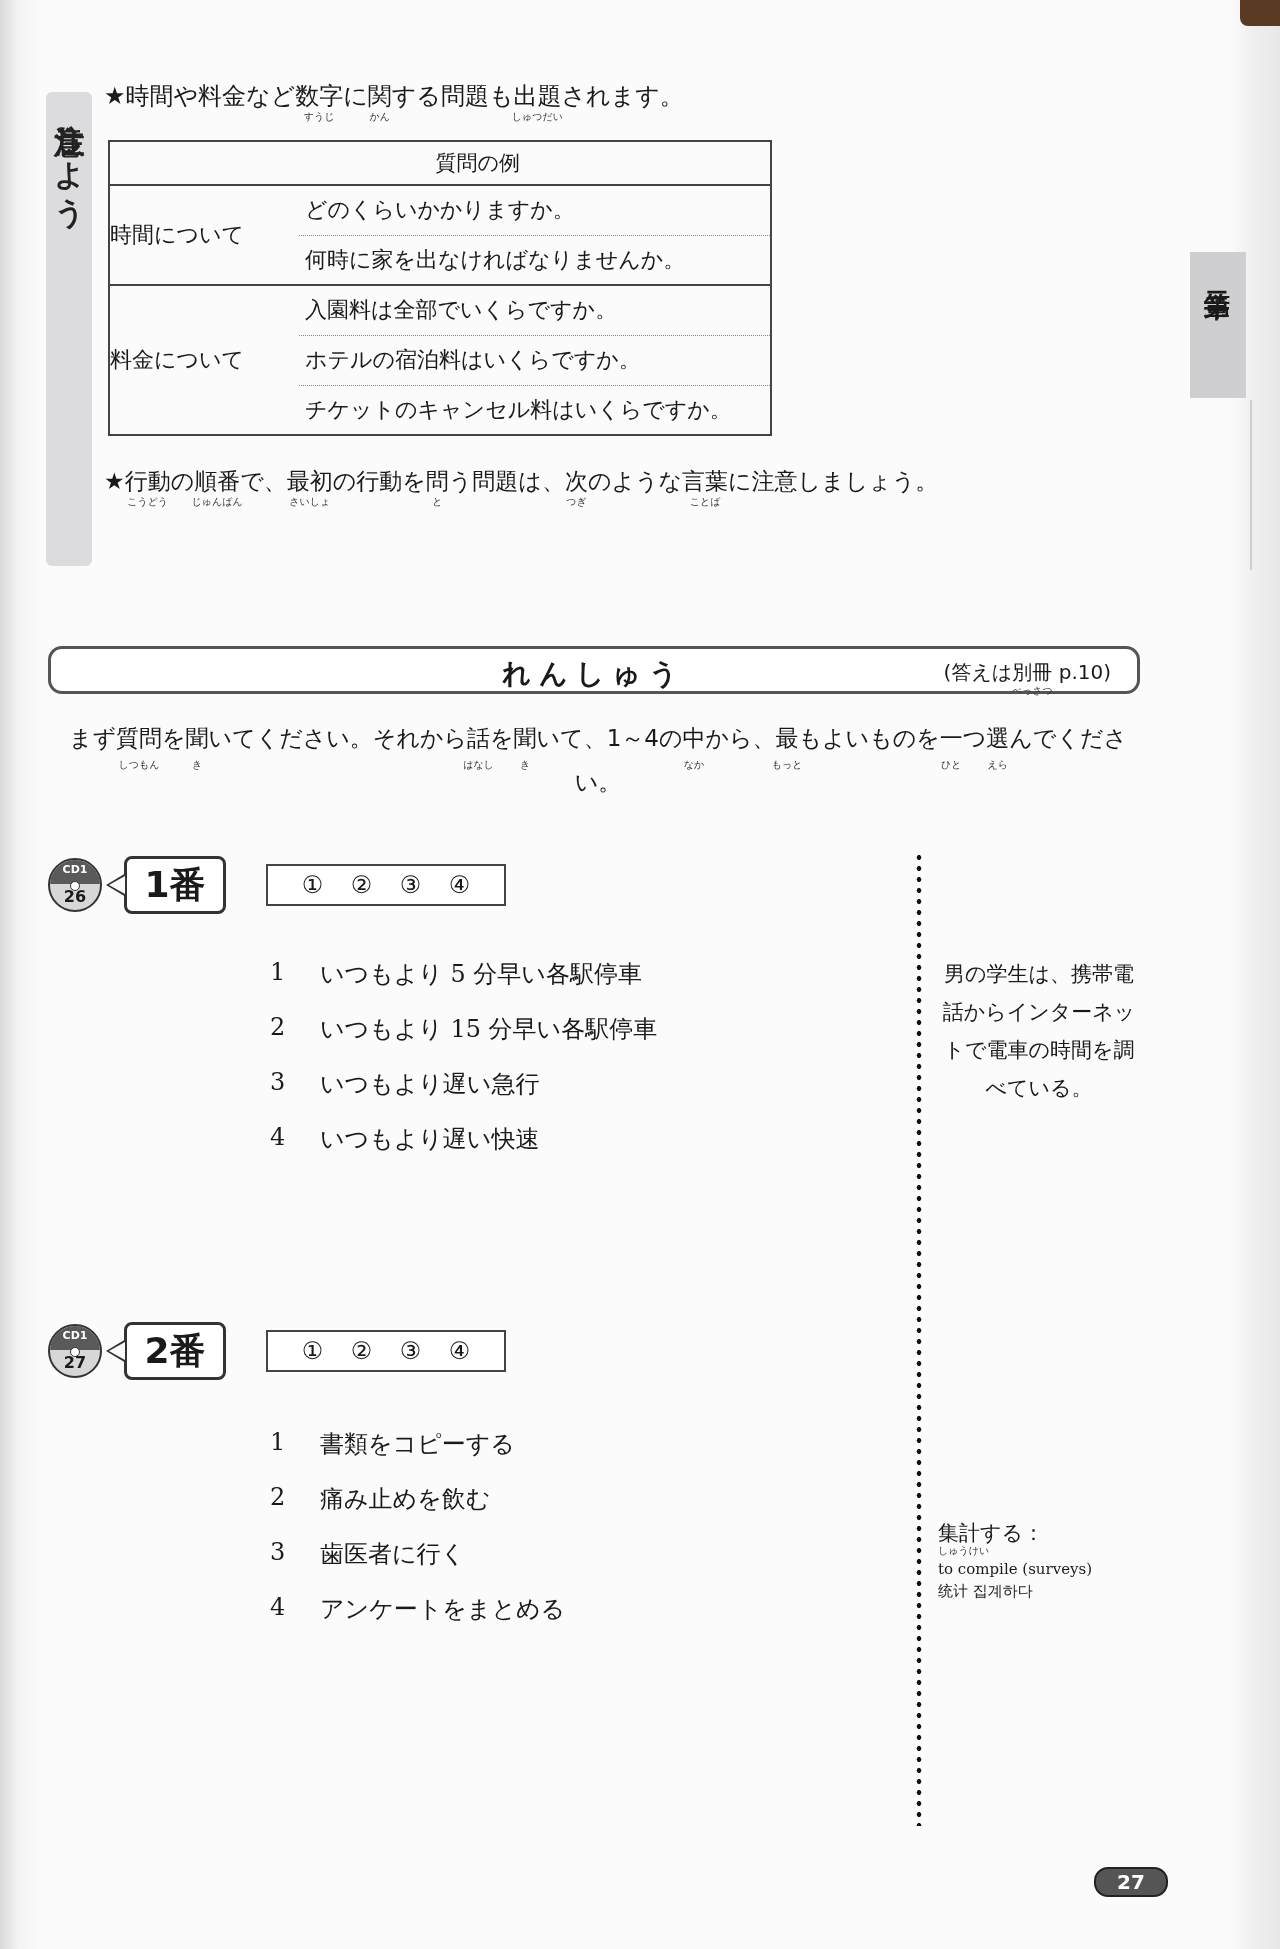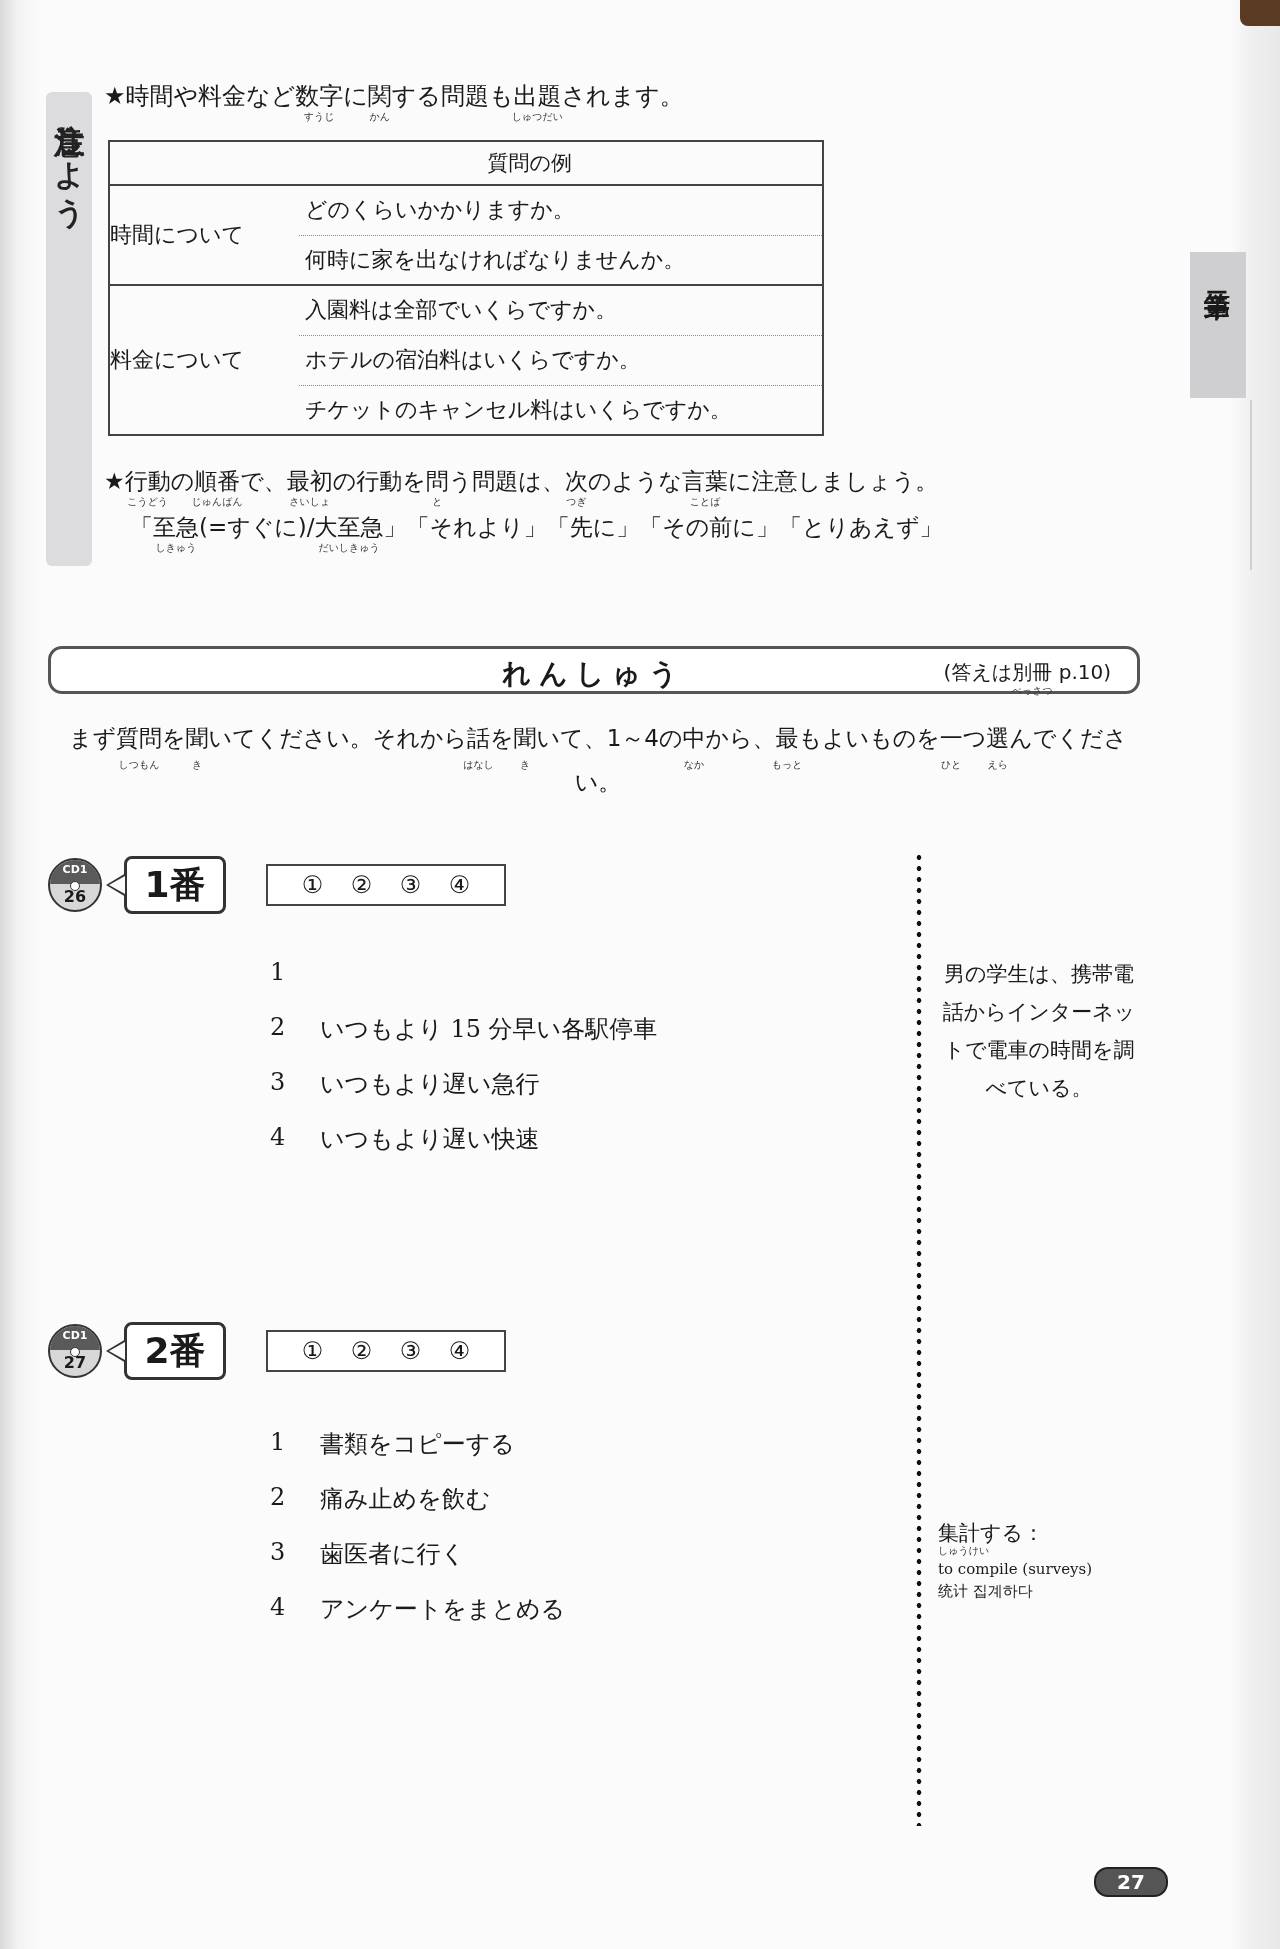--- a/index.html
+++ b/index.html
@@ -32,21 +32,21 @@
   }
 
   .ruby { position: relative; display: inline-block; }
   .rt {
     position: absolute; left: 50%; transform: translateX(-50%);
     top: 100%; font-size: 10px; white-space: nowrap; color: #333; line-height: 1;
   }
 
   .note1 { position: absolute; left: 104px; top: 80px; font-size: 24px; }
   .examples-table {
-    position: absolute; left: 108px; top: 140px; width: 716px;
+    position: absolute; left: 108px; top: 140px; width: 664px;
     border: 2px solid #444; border-collapse: collapse;
     font-size: 22px;
   }
   .examples-table th {
     font-weight: normal; font-size: 21px; height: 44px; border-bottom: 2px solid #444;
     text-align: right; padding-right: 250px;
   }
   .examples-table td.cat {
     width: 190px; padding-left: 0; font-size: 22px; vertical-align: middle;
   }
@@ -167,21 +167,20 @@
       <tr>
         <td class="q">ホテルの宿泊料はいくらですか。</td>
       </tr>
       <tr class="last">
         <td class="q">チケットのキャンセル料はいくらですか。</td>
       </tr>
     </tbody>
   </table>
 
   <div class="note2" id="note2"><span>★</span><span class="ruby">行動<span class="rt">こうどう</span></span><span>の</span><span class="ruby">順番<span class="rt">じゅんばん</span></span><span>で、</span><span class="ruby">最初<span class="rt">さいしょ</span></span><span>の行動を</span><span class="ruby">問<span class="rt">と</span></span><span>う問題は、</span><span class="ruby">次<span class="rt">つぎ</span></span><span>のような</span><span class="ruby">言葉<span class="rt">ことば</span></span><span>に注意しましょう。</span></div>
-  <div class="note2-terms" id="note2terms"><span>「</span><span class="ruby">至急<span class="rt">しきゅう</span></span><span>(=すぐに)/</span><span class="ruby">大至急<span class="rt">だいしきゅう</span></span><span>」「それより」「先に」「その前に」「とりあえず」</span></div>
 
   <div class="practice-bar">
     <div class="practice-title">れんしゅう</div>
     <div class="practice-ref">
       <span>(答えは</span><span class="ruby"><span>別冊</span><span class="rt">べっさつ</span></span><span> p.10)</span>
     </div>
   </div>
 
   <div class="instructions" id="instructions"><span>まず</span><span class="ruby">質問<span class="rt">しつもん</span></span><span>を</span><span class="ruby">聞<span class="rt">き</span></span><span>いてください。それから</span><span class="ruby">話<span class="rt">はなし</span></span><span>を</span><span class="ruby">聞<span class="rt">き</span></span><span>いて、1～4の</span><span class="ruby">中<span class="rt">なか</span></span><span>から、</span><span class="ruby">最<span class="rt">もっと</span></span><span>もよいものを</span><span class="ruby">一<span class="rt">ひと</span></span><span>つ</span><span class="ruby">選<span class="rt">えら</span></span><span>んでください。</span></div>
 
@@ -199,20 +198,21 @@
       <span>①</span>
       <span>②</span>
       <span>③</span>
       <span>④</span>
     </div>
   </div>
 
   <div class="options" style="top:958px;">
     <div class="option">
         <span class="n">1</span>
+        <span>いつもより 5 分早い各駅停車</span>
       </div>
     <div class="option">
         <span class="n">2</span>
         <span>いつもより 15 分早い各駅停車</span>
       </div>
     <div class="option">
         <span class="n">3</span>
         <span>いつもより遅い急行</span>
       </div>
     <div class="option">

